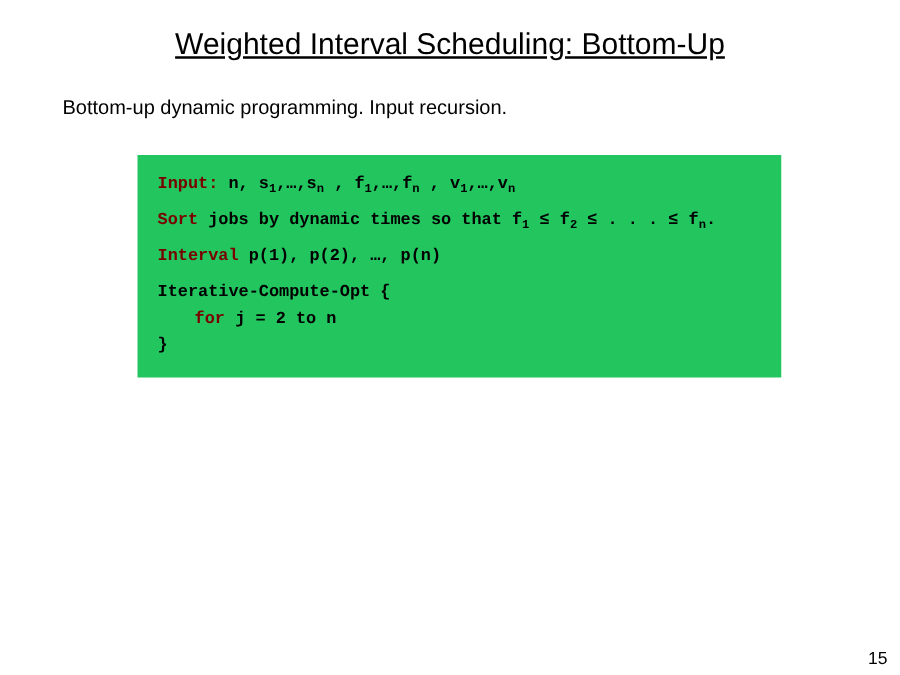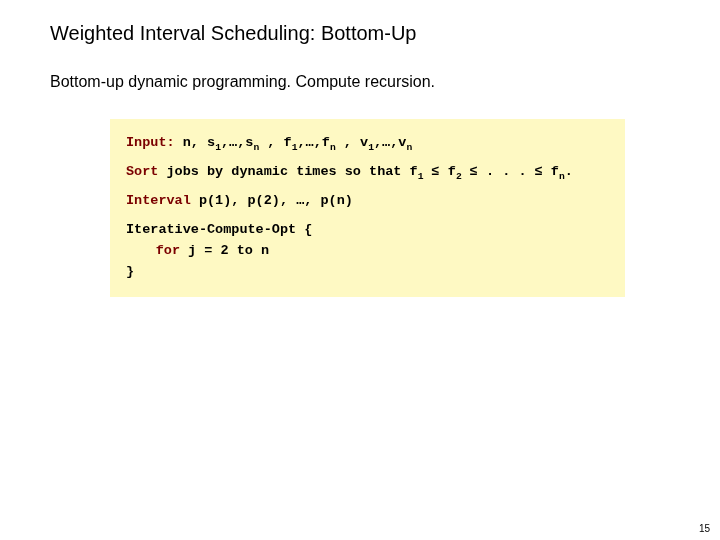--- a/index.html
+++ b/index.html
@@ -10,63 +10,64 @@
     background: #ffffff;
     font-family: "Comic Sans MS", "Comic Sans", cursive, sans-serif;
     color: #000;
     position: relative;
     box-sizing: border-box;
   }
   .slide {
     padding: 22px 50px 0 50px;
   }
   .title {
-    text-align: left;
-    font-size: 20px;
+    text-align: center;
+    font-size: 24px;
     font-weight: normal;
     margin: 0 0 28px 0;
     font-family: "Comic Sans MS", cursive, sans-serif;
+    text-decoration: underline;
   }
   .subtitle {
     font-size: 16px;
     margin: 0 0 28px 0;
     font-family: "Comic Sans MS", cursive, sans-serif;
   }
   .subtitle .lead { }
   .codebox {
-    background: #fef9c3;
+    background: #22c55e;
     margin: 0 45px 0 60px;
     padding: 14px 16px 14px 16px;
     font-family: "Courier New", Courier, monospace;
     font-size: 13.5px;
     line-height: 1.55;
   }
   .codebox .kw { color: #7a0000; font-weight: bold; }
   .codebox .kw2 { color: #000; font-weight: bold; }
   .codebox sub { font-size: 0.72em; vertical-align: sub; line-height: 0; }
   .codebox .line-spacer { height: 8px; }
   .codebox .indent1 { padding-left: 2.2em; display: inline-block; }
   .codebox .indent2 { padding-left: 4.4em; display: inline-block; }
   .pagenum {
     position: absolute;
     right: 10px;
     bottom: 6px;
-    font-size: 10px;
+    font-size: 14px;
     font-family: Arial, sans-serif;
     color: #000;
   }
 </style>
 </head>
 <body>
 
 <div class="slide">
   <h1 class="title">Weighted Interval Scheduling:  Bottom-Up</h1>
 
   <p class="subtitle">
-    <span class="lead">Bottom-up dynamic programming.</span><span>  Compute recursion.</span>
+    <span class="lead">Bottom-up dynamic programming.</span><span>  Input recursion.</span>
   </p>
 
   <div class="codebox">
     <div>
       <span class="kw">Input:</span><span class="kw2"> n, s</span><sub class="kw2">1</sub><span class="kw2">,…,s</span><sub class="kw2">n</sub><span class="kw2"> , f</span><sub class="kw2">1</sub><span class="kw2">,…,f</span><sub class="kw2">n</sub><span class="kw2"> , v</span><sub class="kw2">1</sub><span class="kw2">,…,v</span><sub class="kw2">n</sub>
     </div>
     <div class="line-spacer"></div>
     <div>
       <span class="kw">Sort</span><span class="kw2"> jobs by dynamic times so that f</span><sub class="kw2">1</sub><span class="kw2"> ≤ f</span><sub class="kw2">2</sub><span class="kw2"> ≤ . . . ≤ f</span><sub class="kw2">n</sub><span class="kw2">.</span>
     </div>

